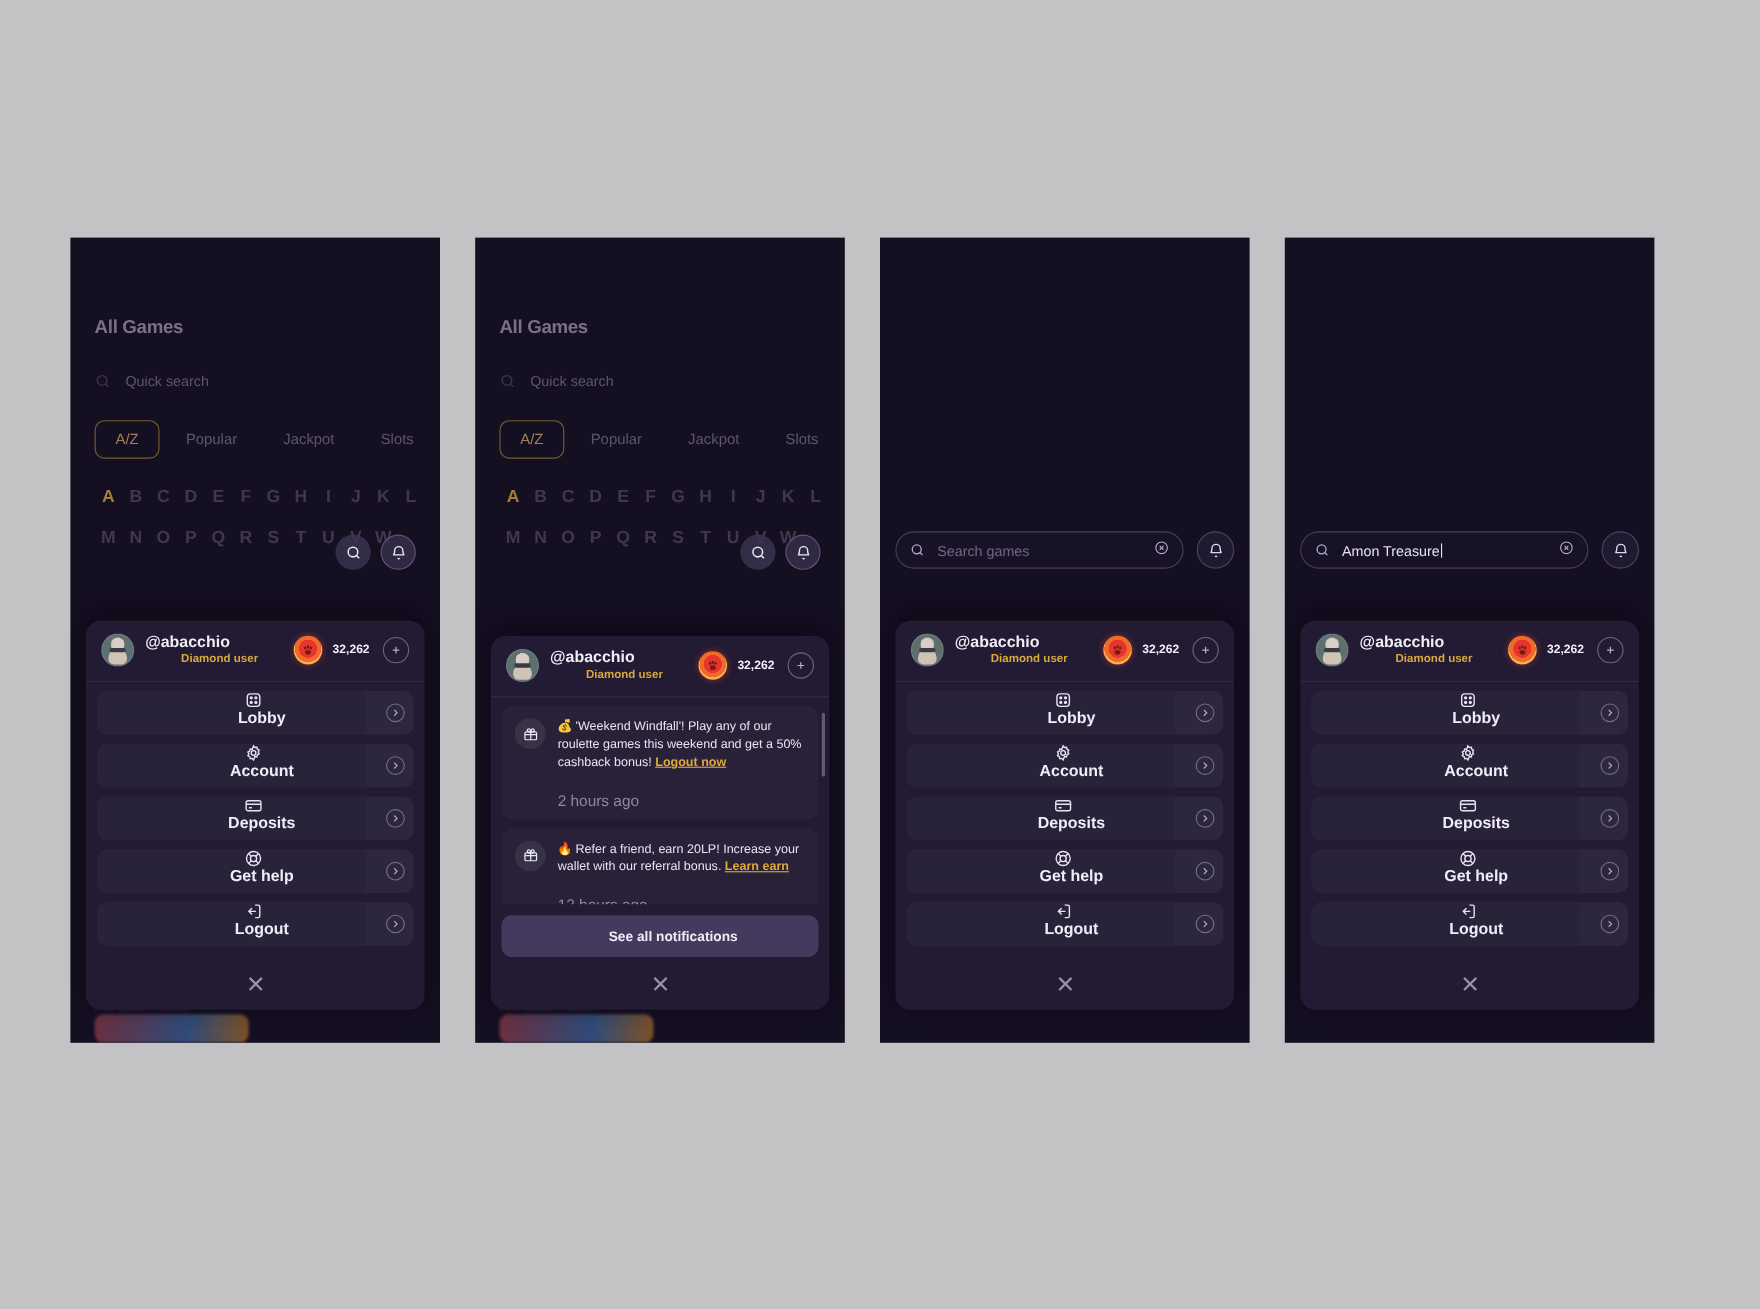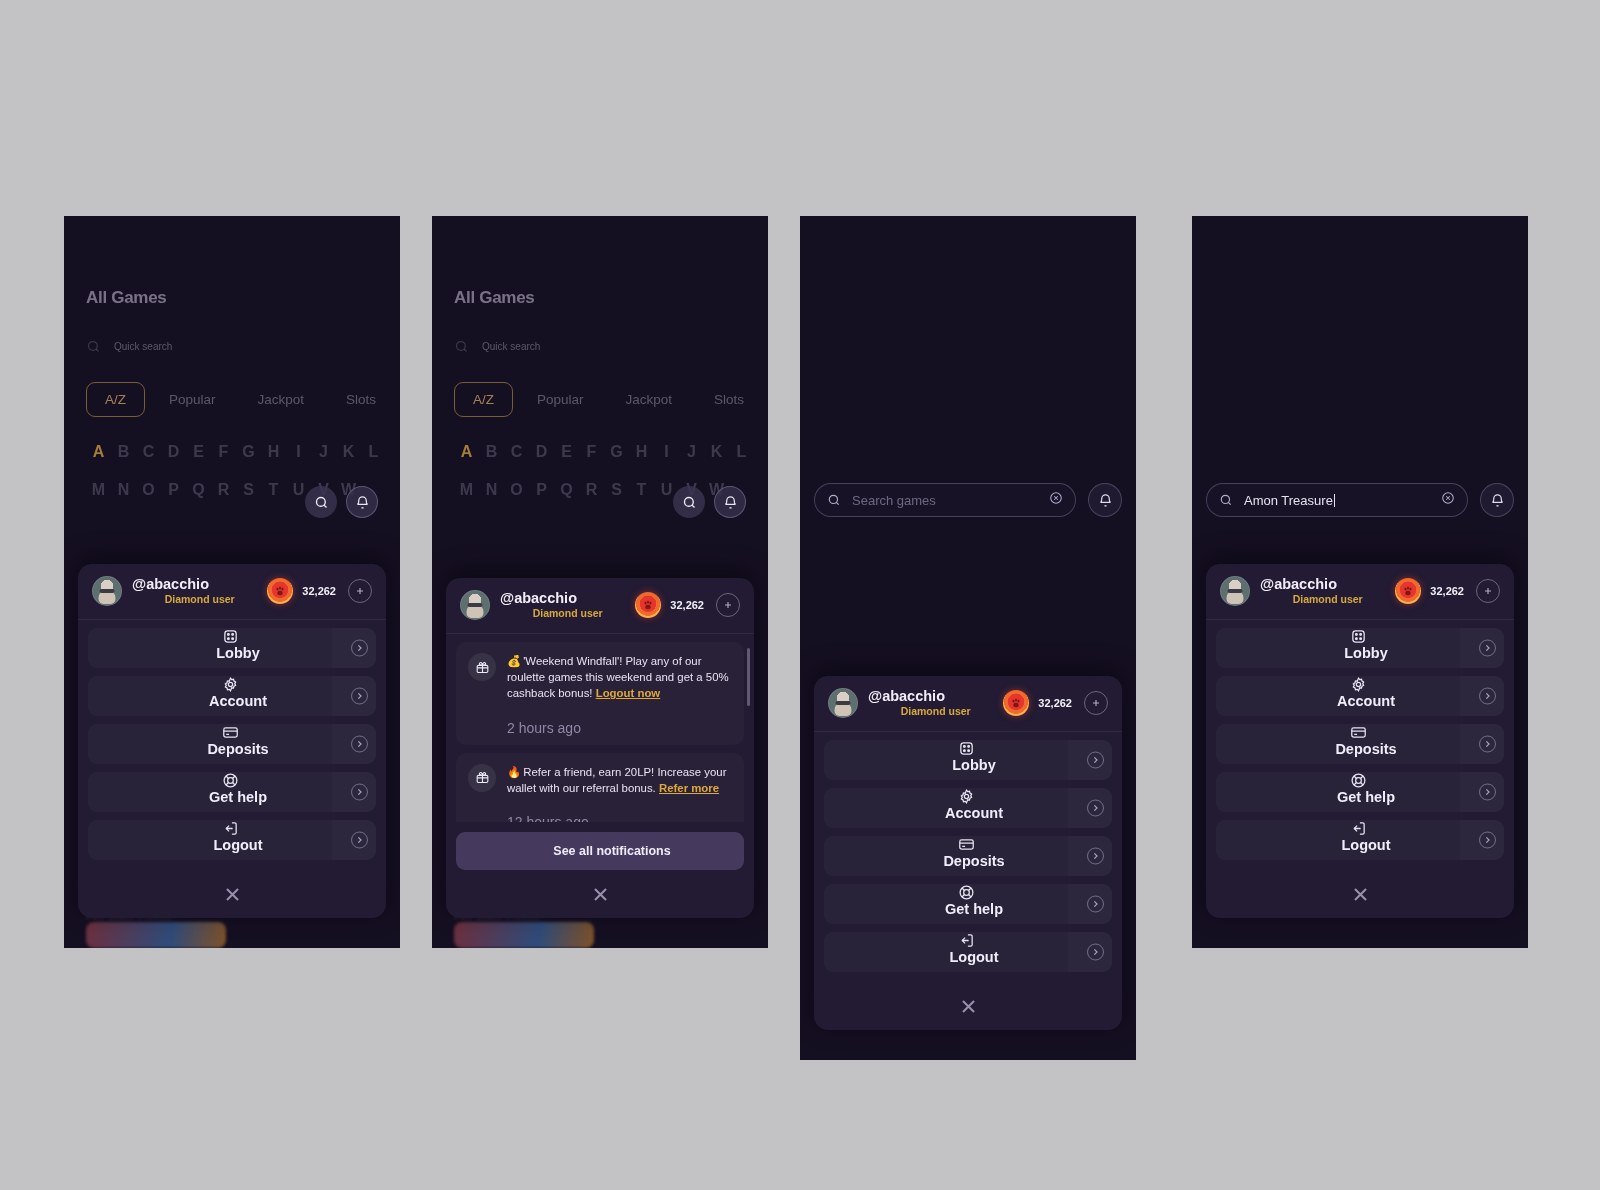--- a/index.html
+++ b/index.html
@@ -12,35 +12,35 @@
   .stage { position: relative; width: 1600px; height: 1190px; }
 
   
   .phone {
     position: absolute;
     background: #150f22;
     overflow: hidden;
   }
   .phone.p1 { left: 64px;   top: 216px; width: 336px; height: 732px; }
   .phone.p2 { left: 432px;  top: 216px; width: 336px; height: 732px; }
-  .phone.p3 { left: 800px;  top: 216px; width: 336px; height: 844px; }
-  .phone.p4 { left: 1168px; top: 216px; width: 336px; height: 732px; margin-left: 24px; }
+  .phone.p3 { left: 800px;  top: 216px; width: 336px; height: 732px; }
+  .phone.p4 { left: 1168px; top: 216px; width: 336px; height: 732px; }
 
   
   .bgpage { position: absolute; inset: 0; padding: 0 22px; filter: blur(0.6px); }
   .bg-title {
     margin-top: 72px;
     font-size: 17px; font-weight: 700; letter-spacing: -0.3px;
     color: rgba(212,205,226,0.52);
   }
   .bg-search {
     margin-top: 31px;
     display: flex; align-items: center; gap: 13px;
     color: rgba(190,183,206,0.42);
-    font-size: 10px;
+    font-size: 13px;
   }
   .bg-search svg { opacity: 0.55; }
   .bg-tabs {
     margin-top: 28px;
     display: flex; align-items: center; gap: 6px;
   }
   .bg-tab {
     font-size: 13.5px;
     color: rgba(196,189,212,0.40);
     padding: 9px 18px;
@@ -527,21 +527,21 @@
         </div>
         <div class="notif">
           <div class="nicon">
               <svg width="15" height="15" viewBox="0 0 24 24" fill="none" stroke="currentColor" stroke-width="1.8">
                 <rect x="3.5" y="8.5" width="17" height="11.5" rx="2"></rect>
                 <path d="M3.5 12.5h17M12 8.5V20"></path>
                 <path d="M12 8.5c-3.5 0-5-1-5-2.5s2-2.5 3.3-1.6C11.4 5 12 8.5 12 8.5zM12 8.5c3.5 0 5-1 5-2.5s-2-2.5-3.3-1.6C12.6 5 12 8.5 12 8.5z"></path>
               </svg>
             </div>
           <div style="flex:1">
-            <div class="ntext"><span class="emoji">🔥</span><span>Refer a friend, earn 20LP! Increase your wallet with our referral bonus.</span> <a href="#">Refer more</a></div>
+            <div class="ntext"><span class="emoji">🔥</span><span>Refer a friend, earn 20LP! Increase your wallet with our referral bonus.</span> <a href="#">Learn earn</a></div>
             <div class="ntime">12 hours ago</div>
           </div>
         </div>
       </div>
 
       <div class="seeall">See all notifications</div>
 
       <div class="closewrap">
         <svg width="19" height="19" viewBox="0 0 24 24" fill="none" stroke="currentColor" stroke-width="2.6">
             <path d="M5 5l14 14M19 5L5 19"></path>

